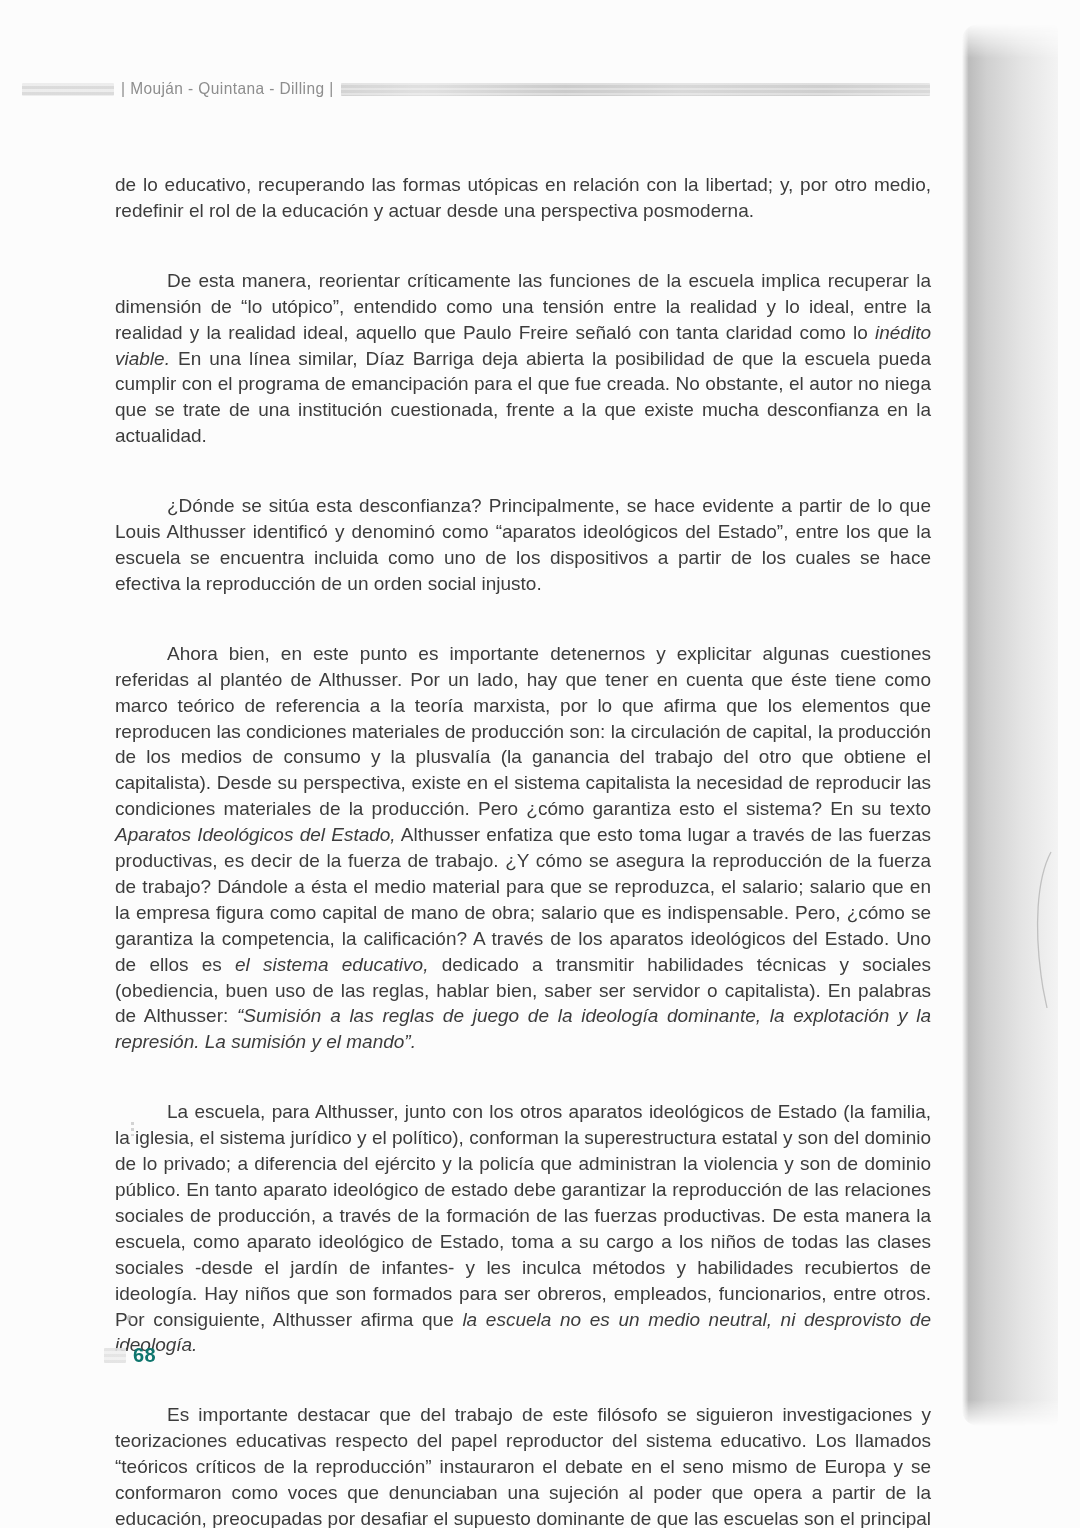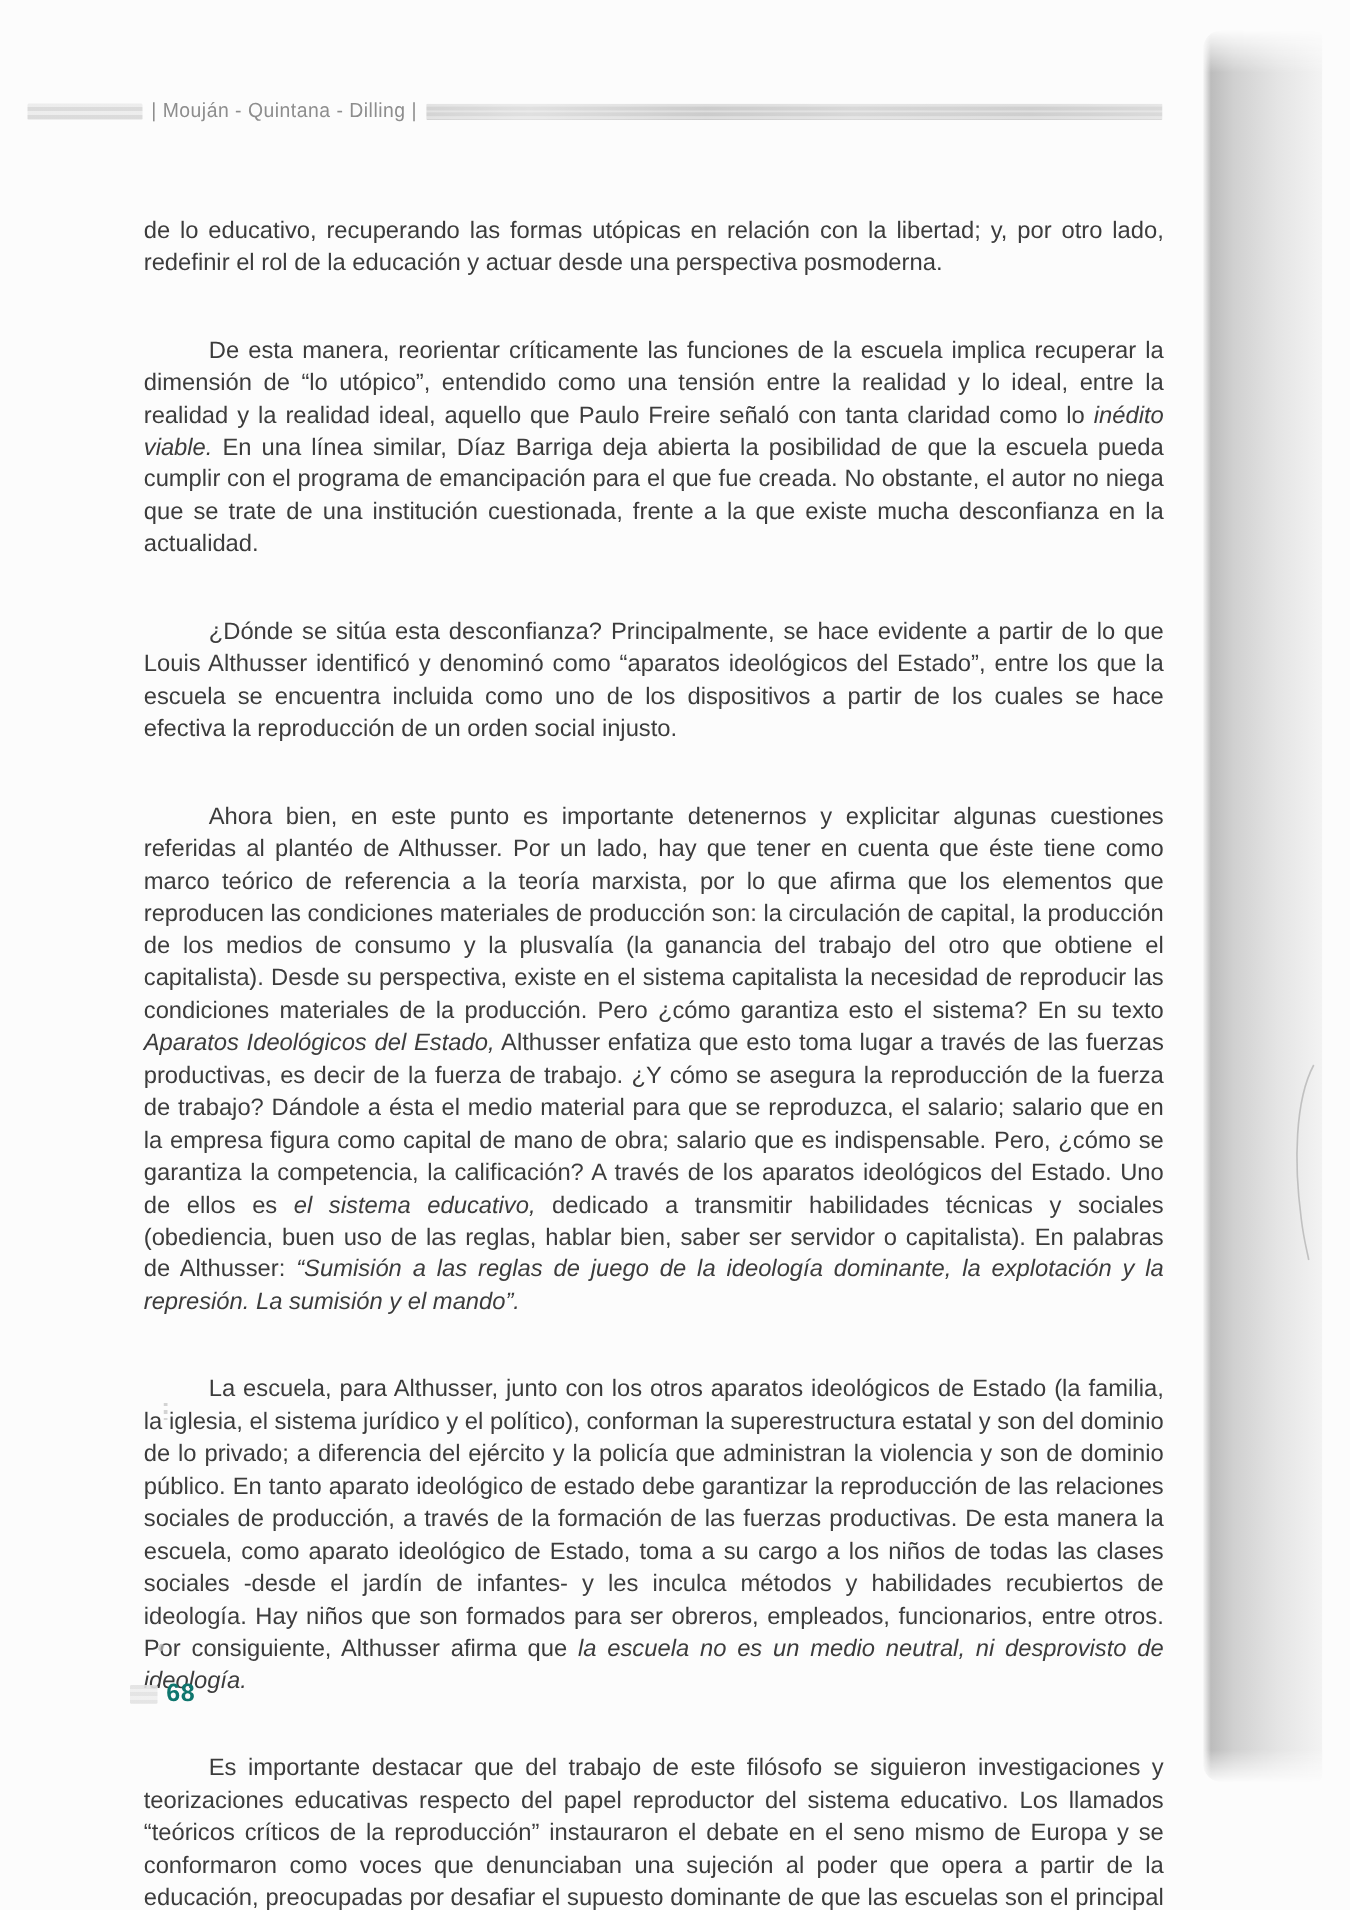--- a/index.html
+++ b/index.html
@@ -91,21 +91,21 @@
     <path d="M 1051 852 C 1036 880 1035 930 1041 975 C 1043 992 1046 1002 1047 1008" fill="none" stroke="#9c9c9c" stroke-width="1.3" opacity="0.55"></path>
   </svg>
 
   <div class="running-head">
     <div class="band band-left"></div>
     <div class="running-head-title">| Mouján - Quintana - Dilling |</div>
     <div class="band band-right"></div>
   </div>
 
   <div class="body-text">
-      <p><span>de lo educativo, recuperando las formas utópicas en relación con la libertad; y, por otro lado, redefinir el rol de la educación y actuar desde una perspectiva posmoderna.</span></p>
+      <p><span>de lo educativo, recuperando las formas utópicas en relación con la libertad; y, por otro medio, redefinir el rol de la educación y actuar desde una perspectiva posmoderna.</span></p>
       <p class="indent"><span>De esta manera, reorientar críticamente las funciones de la escuela implica recuperar la dimensión de “lo utópico”, entendido como una tensión entre la realidad y lo ideal, entre la realidad y la realidad ideal, aquello que Paulo Freire señaló con tanta claridad como lo </span><span class="it">inédito viable.</span><span> En una línea similar, Díaz Barriga deja abierta la posibilidad de que la escuela pueda cumplir con el programa de emancipación para el que fue creada. No obstante, el autor no niega que se trate de una institución cuestionada, frente a la que existe mucha desconfianza en la actualidad.</span></p>
       <p class="indent"><span>¿Dónde se sitúa esta desconfianza? Principalmente, se hace evidente a partir de lo que Louis Althusser identificó y denominó como “aparatos ideológicos del Estado”, entre los que la escuela se encuentra incluida como uno de los dispositivos a partir de los cuales se hace efectiva la reproducción de un orden social injusto.</span></p>
       <p class="indent"><span>Ahora bien, en este punto es importante detenernos y explicitar algunas cuestiones referidas al plantéo de Althusser. Por un lado, hay que tener en cuenta que éste tiene como marco teórico de referencia a la teoría marxista, por lo que afirma que los elementos que reproducen las condiciones materiales de producción son: la circulación de capital, la producción de los medios de consumo y la plusvalía (la ganancia del trabajo del otro que obtiene el capitalista). Desde su perspectiva, existe en el sistema capitalista la necesidad de reproducir las condiciones materiales de la producción. Pero ¿cómo garantiza esto el sistema? En su texto </span><span class="it">Aparatos Ideológicos del Estado,</span><span> Althusser enfatiza que esto toma lugar a través de las fuerzas productivas, es decir de la fuerza de trabajo. ¿Y cómo se asegura la reproducción de la fuerza de trabajo? Dándole a ésta el medio material para que se reproduzca, el salario; salario que en la empresa figura como capital de mano de obra; salario que es indispensable. Pero, ¿cómo se garantiza la competencia, la calificación? A través de los aparatos ideológicos del Estado. Uno de ellos es </span><span class="it">el sistema educativo,</span><span> dedicado a transmitir habilidades técnicas y sociales (obediencia, buen uso de las reglas, hablar bien, saber ser servidor o capitalista). En palabras de Althusser: </span><span class="it">“Sumisión a las reglas de juego de la ideología dominante, la explotación y la represión. La sumisión y el mando”.</span></p>
       <p class="indent"><span>La escuela, para Althusser, junto con los otros aparatos ideológicos de Estado (la familia, la iglesia, el sistema jurídico y el político), conforman la superestructura estatal y son del dominio de lo privado; a diferencia del ejército y la policía que administran la violencia y son de dominio público. En tanto aparato ideológico de estado debe garantizar la reproducción de las relaciones sociales de producción, a través de la formación de las fuerzas productivas. De esta manera la escuela, como aparato ideológico de Estado, toma a su cargo a los niños de todas las clases sociales -desde el jardín de infantes- y les inculca métodos y habilidades recubiertos de ideología. Hay niños que son formados para ser obreros, empleados, funcionarios, entre otros. Por consiguiente, Althusser afirma que </span><span class="it">la escuela no es un medio neutral, ni desprovisto de ideología.</span></p>
       <p class="indent"><span>Es importante destacar que del trabajo de este filósofo se siguieron investigaciones y teorizaciones educativas respecto del papel reproductor del sistema educativo. Los llamados “teóricos críticos de la reproducción” instauraron el debate en el seno mismo de Europa y se conformaron como voces que denunciaban una sujeción al poder que opera a partir de la educación, preocupadas por desafiar el supuesto dominante de que las escuelas son el principal mecanismo para el desarrollo de un orden social democrático. Se trata de una respuesta crítica a lo que podría denominarse como </span><span class="it">la ideología de la teoría y práctica educacionales tradicio-</span></p>
     </div>
 
   <div class="speck-b"></div>
   <div class="speck-a"></div>
 

